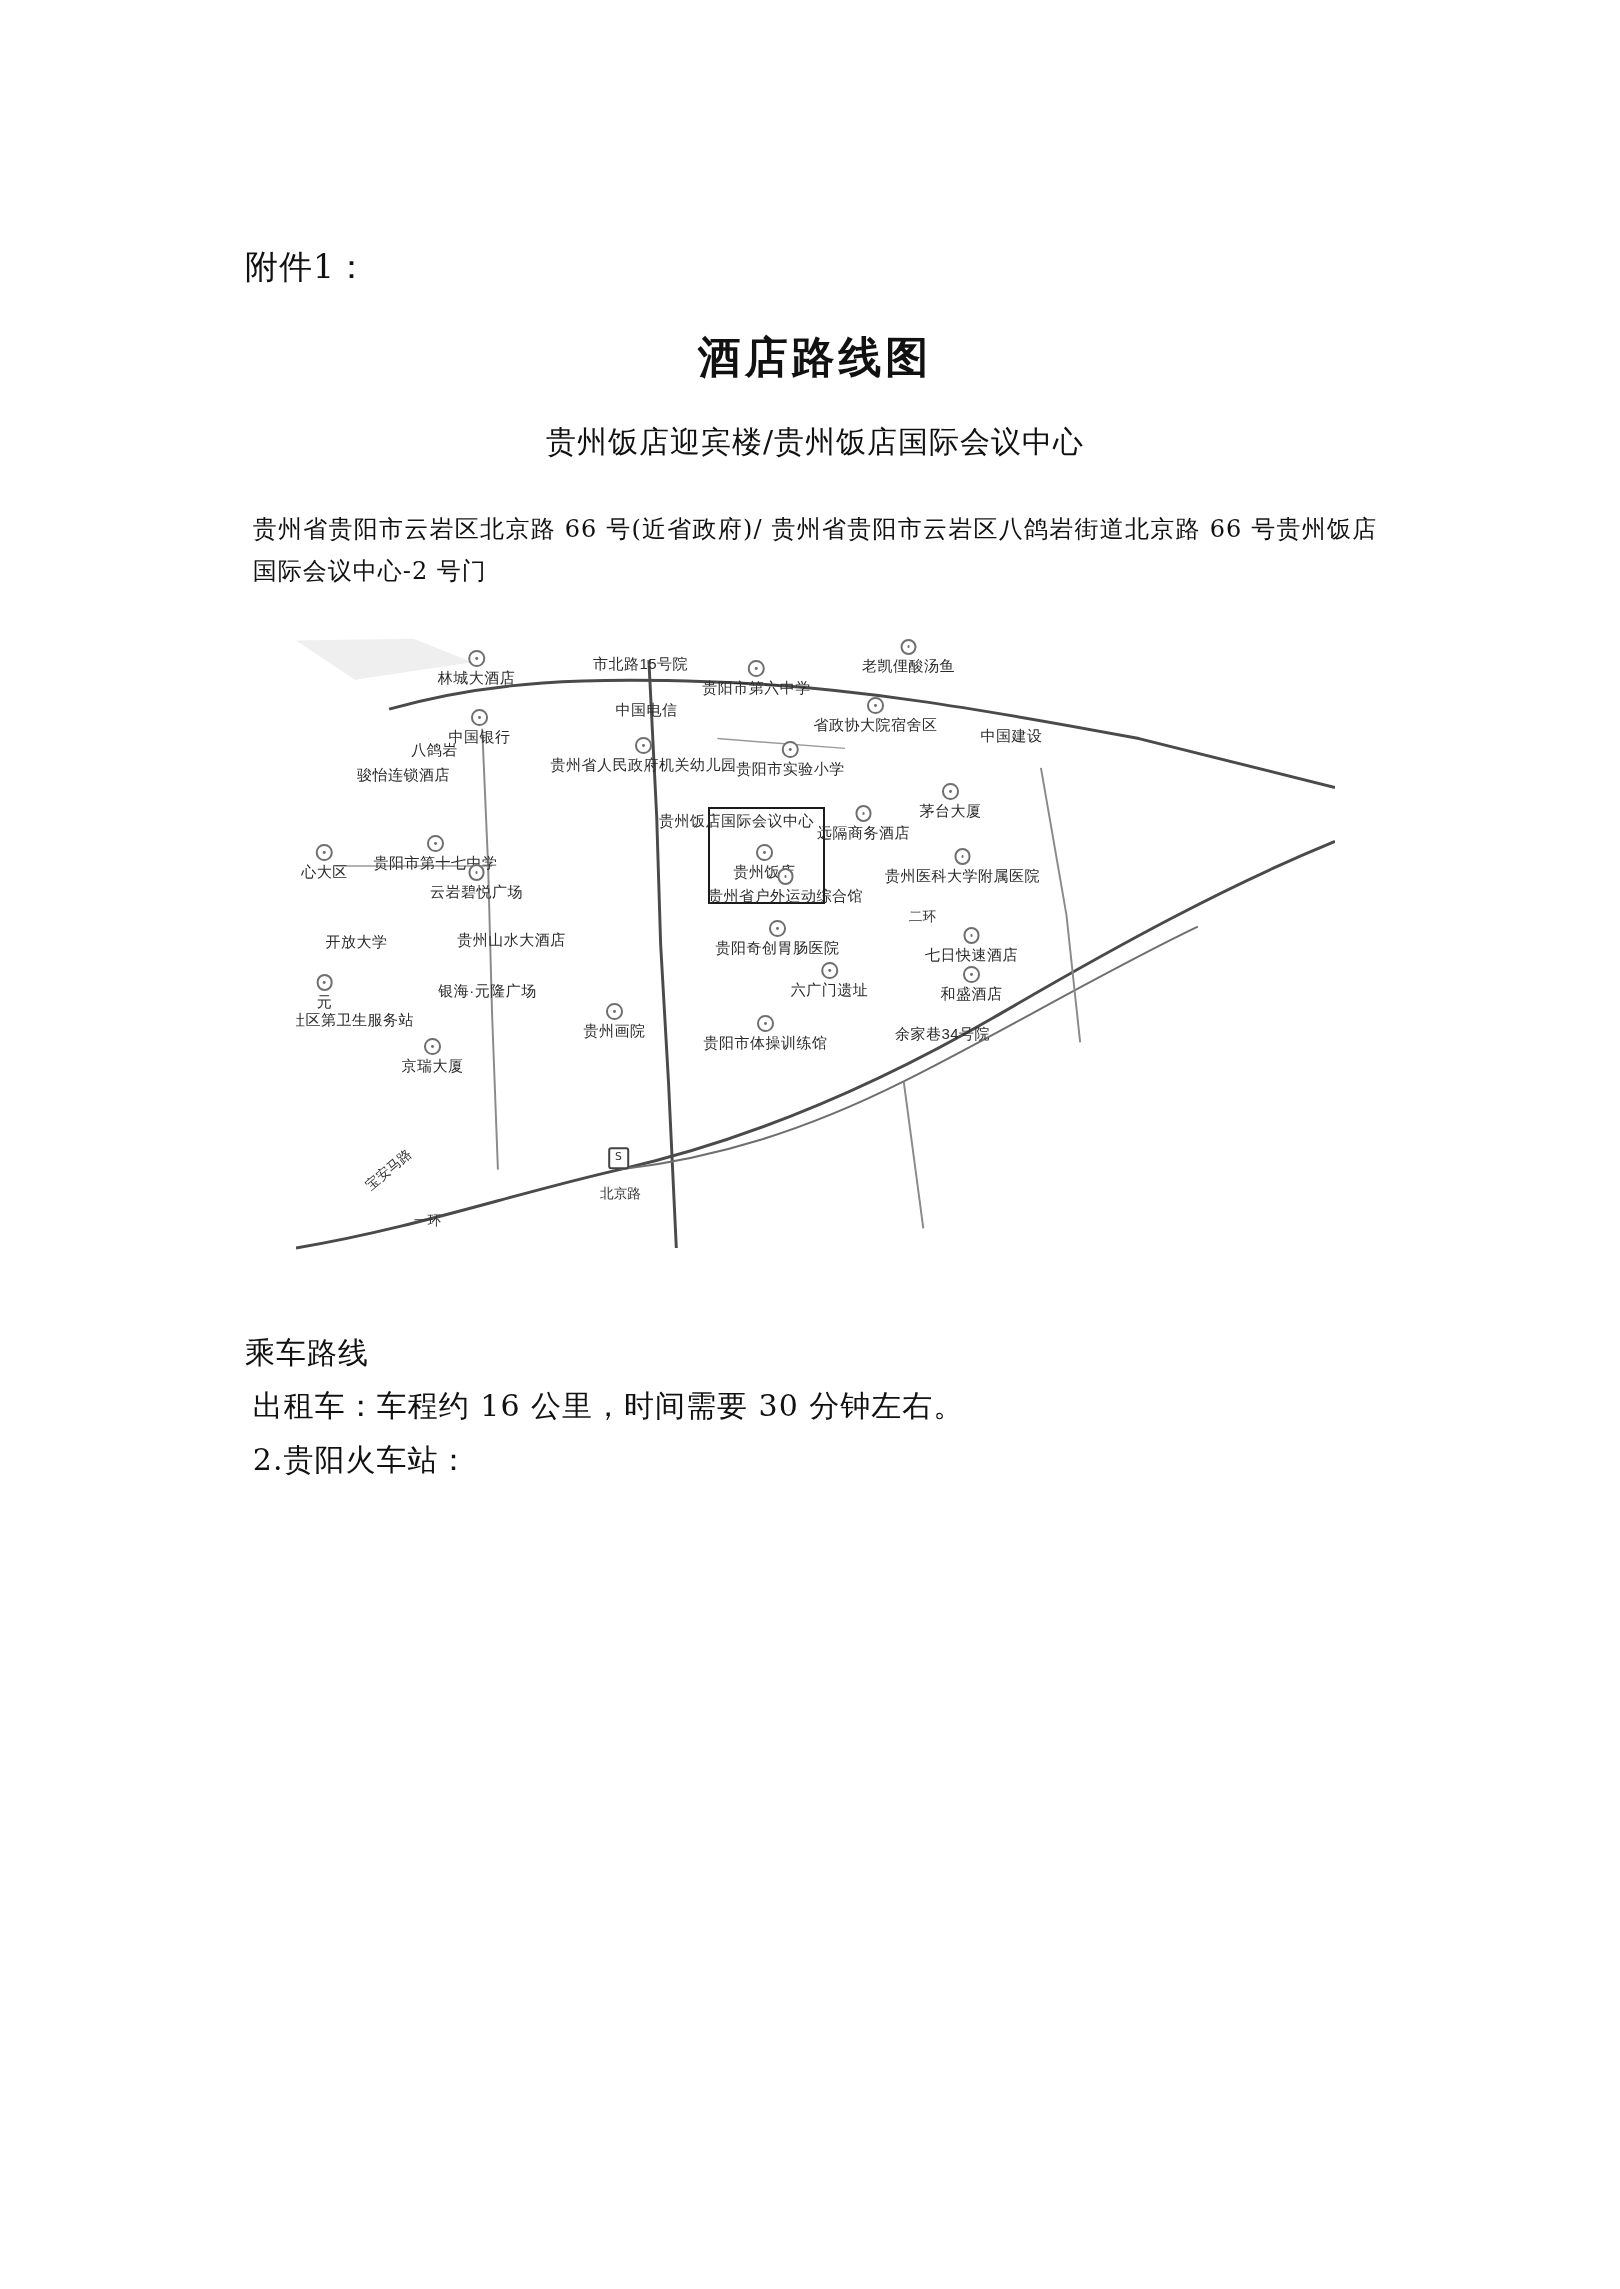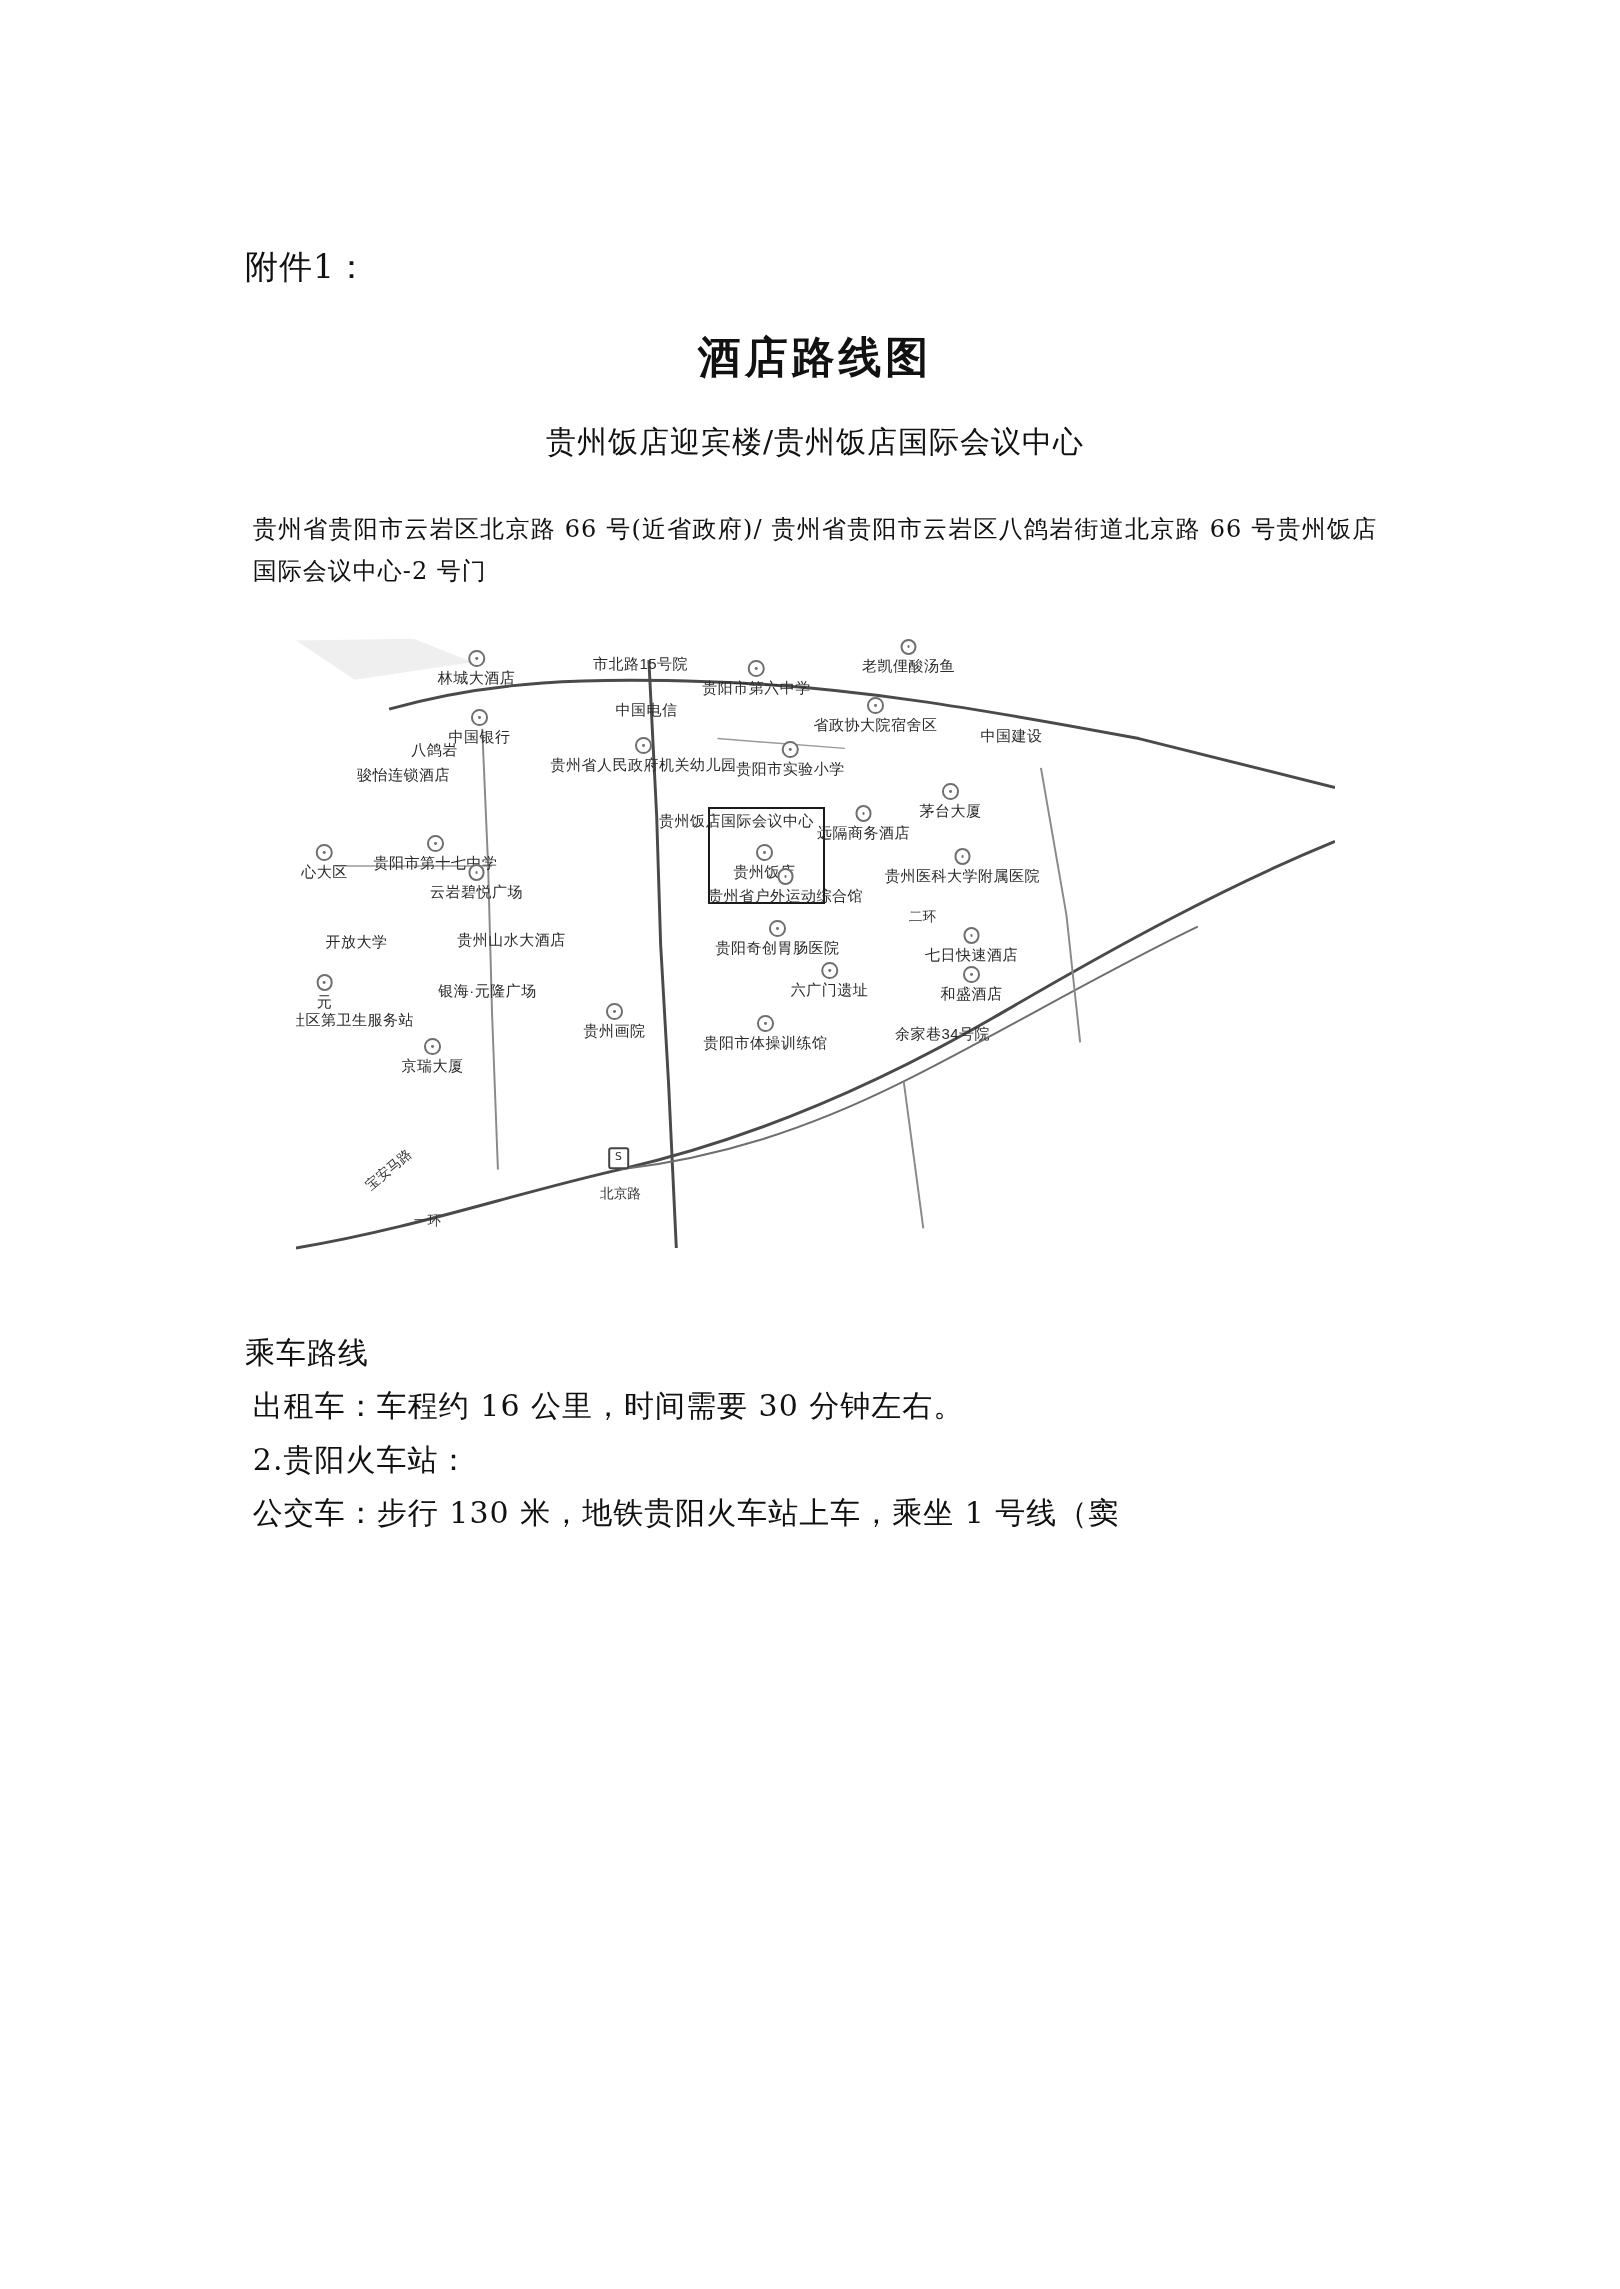--- a/index.html
+++ b/index.html
@@ -312,17 +312,16 @@
         <span class="pin"></span>
         <span>京瑞大厦</span>
       </div>
     </div>
   </div>
 
   <div class="routes">
     <p class="line heading">乘车路线</p>
     <p class="para">出租车：车程约 16 公里，时间需要 30 分钟左右。</p>
     <p class="para">2.贵阳火车站：</p>
-    <p class="para">公交车：步行 130 米，地铁贵阳火车站上车，乘坐 1 号线（窦</p>
   </div>
 
 </div>
 
 
 </body></html>

